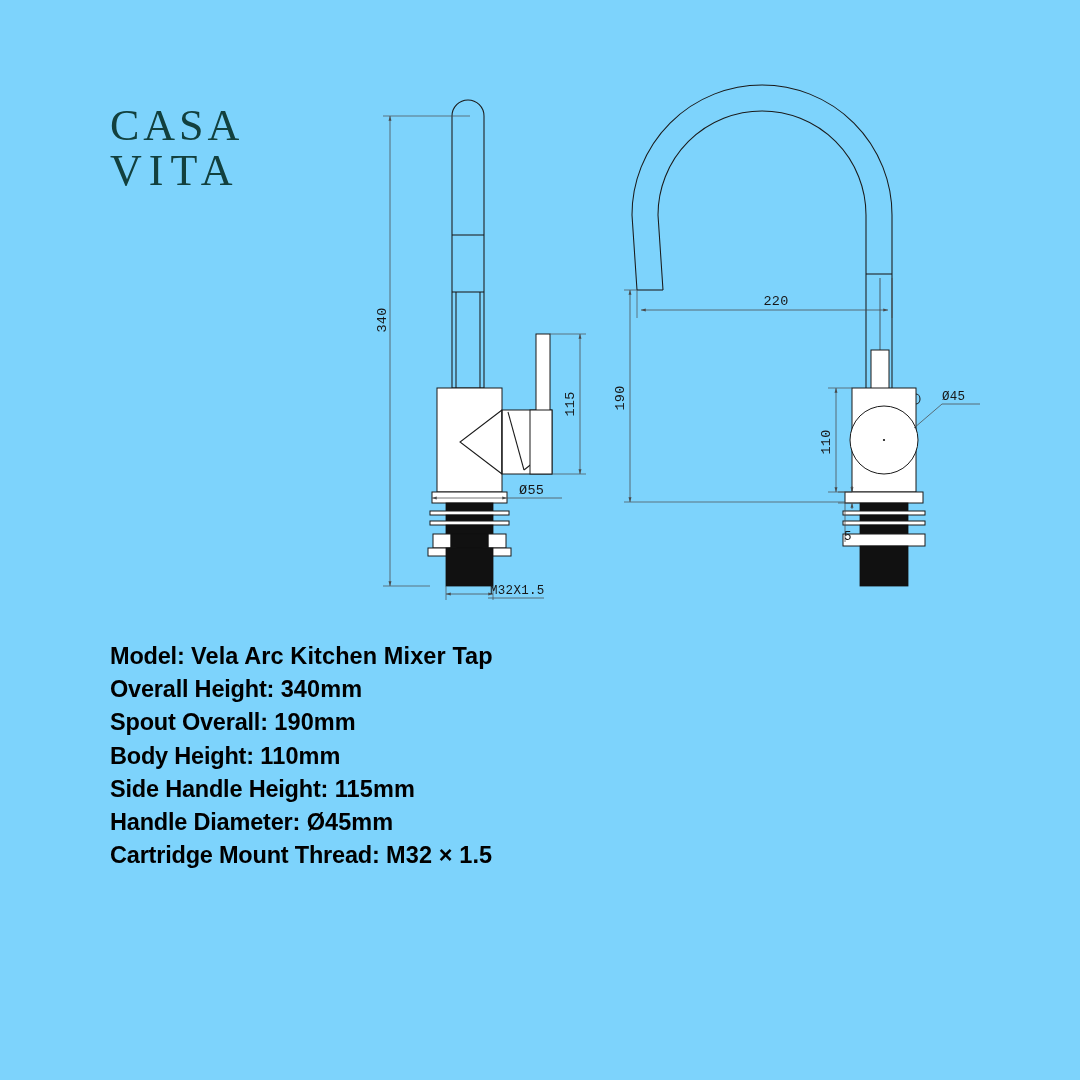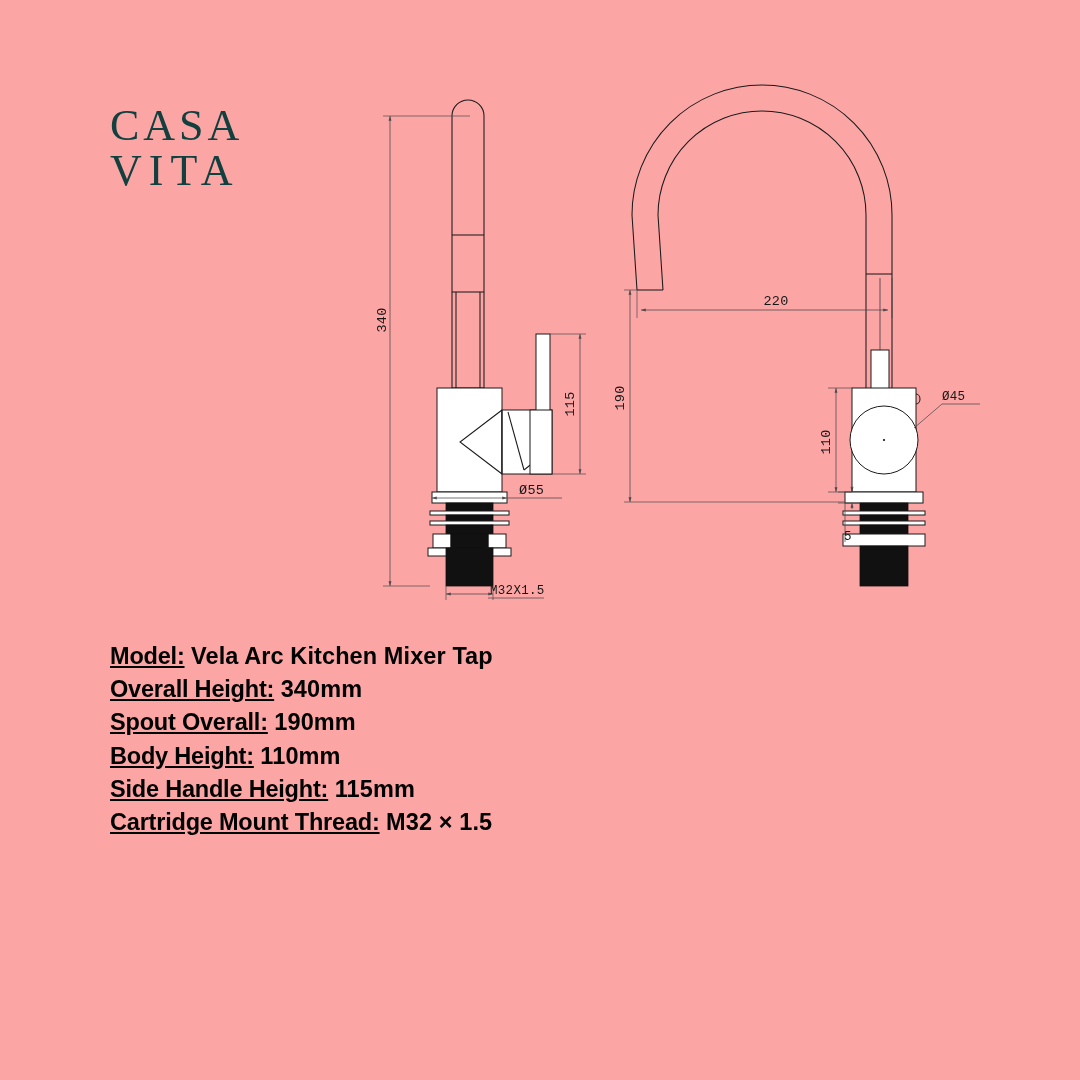--- a/index.html
+++ b/index.html
@@ -4,21 +4,21 @@
 <style>
   html, body {
     margin: 0;
     padding: 0;
     background: #ffffff;
   }
   #page {
     position: relative;
     width: 1080px;
     height: 1080px;
-    background: #fca5a5;
+    background: #7dd3fc;
     overflow: hidden;
     font-family: "Liberation Sans", sans-serif;
   }
 
   
   #brand {
     position: absolute;
     left: 110px;
     top: 104px;
     width: 240px;
@@ -72,21 +72,20 @@
   .spec-row {
     font-size: 23.5px;
     line-height: 33.2px;
     color: #000000;
     white-space: nowrap;
     font-family: "Liberation Sans", sans-serif;
   }
   .spec-label {
     font-weight: bold;
     letter-spacing: -0.2px;
-    text-decoration: underline;
   }
   .spec-value {
     font-weight: bold;
     letter-spacing: 0.1px;
   }
 </style>
 </head>
 <body>
 
 <div id="page">
@@ -277,18 +276,22 @@
     </div>
     <div class="spec-row">
       <span class="spec-label">Body Height:</span>
       <span class="spec-value">110mm</span>
     </div>
     <div class="spec-row">
       <span class="spec-label">Side Handle Height:</span>
       <span class="spec-value">115mm</span>
     </div>
     <div class="spec-row">
+      <span class="spec-label">Handle Diameter:</span>
+      <span class="spec-value">Ø45mm</span>
+    </div>
+    <div class="spec-row">
       <span class="spec-label">Cartridge Mount Thread:</span>
       <span class="spec-value">M32 × 1.5</span>
     </div>
   </div>
 
 </div>
 
 </body></html>

